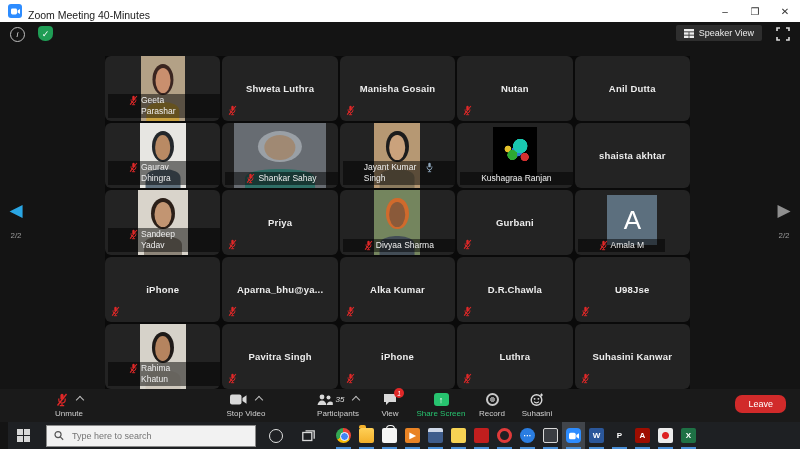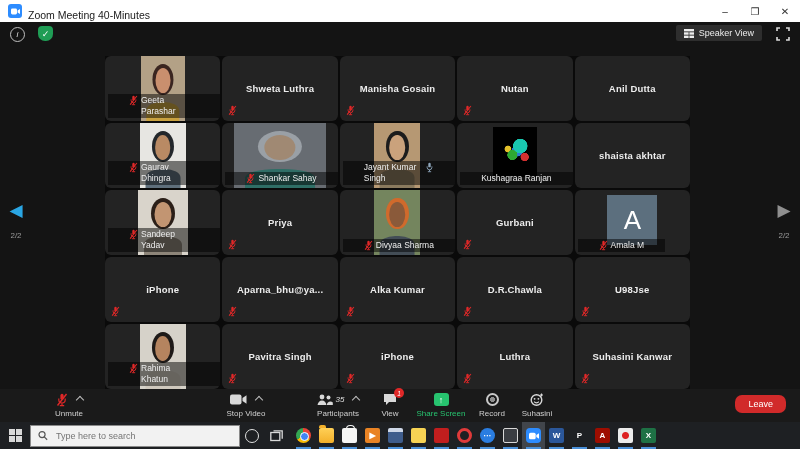--- a/index.html
+++ b/index.html
@@ -69,22 +69,22 @@
   .chat-badge{position:absolute;top:-4px;right:-7px;background:#e02828;color:#fff;border-radius:50%;
     width:10px;height:10px;font-size:6.5px;display:flex;align-items:center;justify-content:center;}
   .share-ic{width:15px;height:13px;background:#27c36f;border-radius:3px;color:#fff;font-size:9px;
     display:flex;align-items:center;justify-content:center;line-height:0;}
   .record-ic{width:13px;height:13px;border:2px solid #c9c9c9;border-radius:50%;box-sizing:border-box;
     background:radial-gradient(circle,#8f8f8f 0 40%,rgba(0,0,0,0) 41%);}
   .leave-btn{position:absolute;right:14px;top:6px;background:#d12a2a;color:#fff;font-size:9px;
     padding:4px 13px;border-radius:7px;}
 
   
-  .taskbar{position:absolute;left:0;right:0;bottom:0;height:27px;background:#1e2023;display:flex;
-    align-items:center;z-index:6;}
+  .taskbar{position:absolute;left:8px;right:0;bottom:0;height:27px;background:#1e2023;display:flex;
+    align-items:center;z-index:6;gap:8px;}
   .start{width:30px;height:27px;display:flex;align-items:center;justify-content:center;}
   .winlogo{display:grid;grid-template-columns:6px 6px;grid-template-rows:6px 6px;gap:1px;}
   .winlogo span{background:#d8d8d8;}
   .searchbox{width:194px;height:20px;background:#f2f2f2;border:1px solid #8a8a8a;display:flex;
     align-items:center;padding:0 7px;gap:6px;}
   .searchbox input{border:0;outline:0;background:transparent;font-size:9px;color:#444;width:100%;
     font-family:"Liberation Sans",sans-serif;}
   .tb-ico{width:24px;height:27px;display:flex;align-items:center;justify-content:center;}
   .cortana{width:12px;height:12px;border:1.5px solid #e0e0e0;border-radius:50%;}
   .apps{display:flex;margin-left:4px;}

